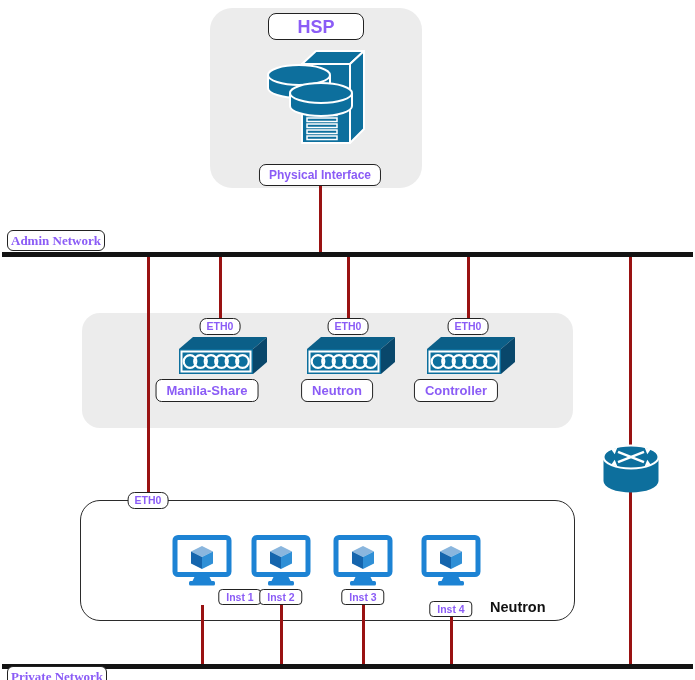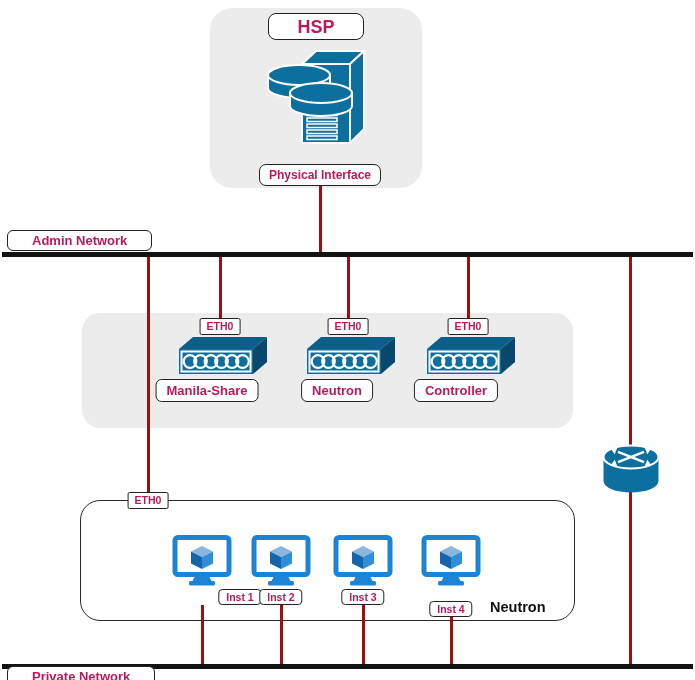--- a/index.html
+++ b/index.html
@@ -19,27 +19,27 @@
   .canvas{
     position:relative;width:695px;height:680px;background:#ffffff;overflow:hidden;
     font-family:"Liberation Sans","DejaVu Sans",sans-serif;color:#111;
   }
   .panel{position:absolute;background:var(--panel-gray);z-index:1;}
   .vline{position:absolute;width:3px;background:var(--red-line);z-index:2;}
   .hline{position:absolute;left:2px;width:691px;height:5px;background:var(--black-line);z-index:3;}
   .box-label{
     position:absolute;background:#ffffff;border:1.5px solid var(--label-border);
     border-radius:6px;font-weight:bold;display:flex;align-items:center;justify-content:center;
-    z-index:4;white-space:nowrap;line-height:1;color:#be185d;
+    z-index:4;white-space:nowrap;line-height:1;color:#8b5cf6;
   }
   .centered{transform:translateX(-50%);}
-  .eth{font-size:10.5px;height:13px;padding:1px 6px;border-radius:2px;}
+  .eth{font-size:10.5px;height:13px;padding:1px 6px;border-radius:7px;}
   .svc-name{font-size:13px;height:19px;padding:1px 10px;}
   .inst{font-size:10.5px;height:12px;padding:1px 7px;border-radius:4px;}
-  .net-label{font-size:13px;height:17px;padding:1px 24px;}
+  .net-label{font-size:13px;height:17px;padding:1px 3px;font-family:Liberation Serif, serif;}
   .icon{position:absolute;z-index:4;}
   .compute-box{
     position:absolute;left:80px;top:500px;width:493px;height:119px;
     background:#ffffff;border:1.5px solid #2b2b2b;border-radius:20px;z-index:1;
   }
   .compute-caption{
     position:absolute;left:490px;top:599px;font-size:14.5px;font-weight:bold;z-index:4;
   }
 </style>
 </head>

